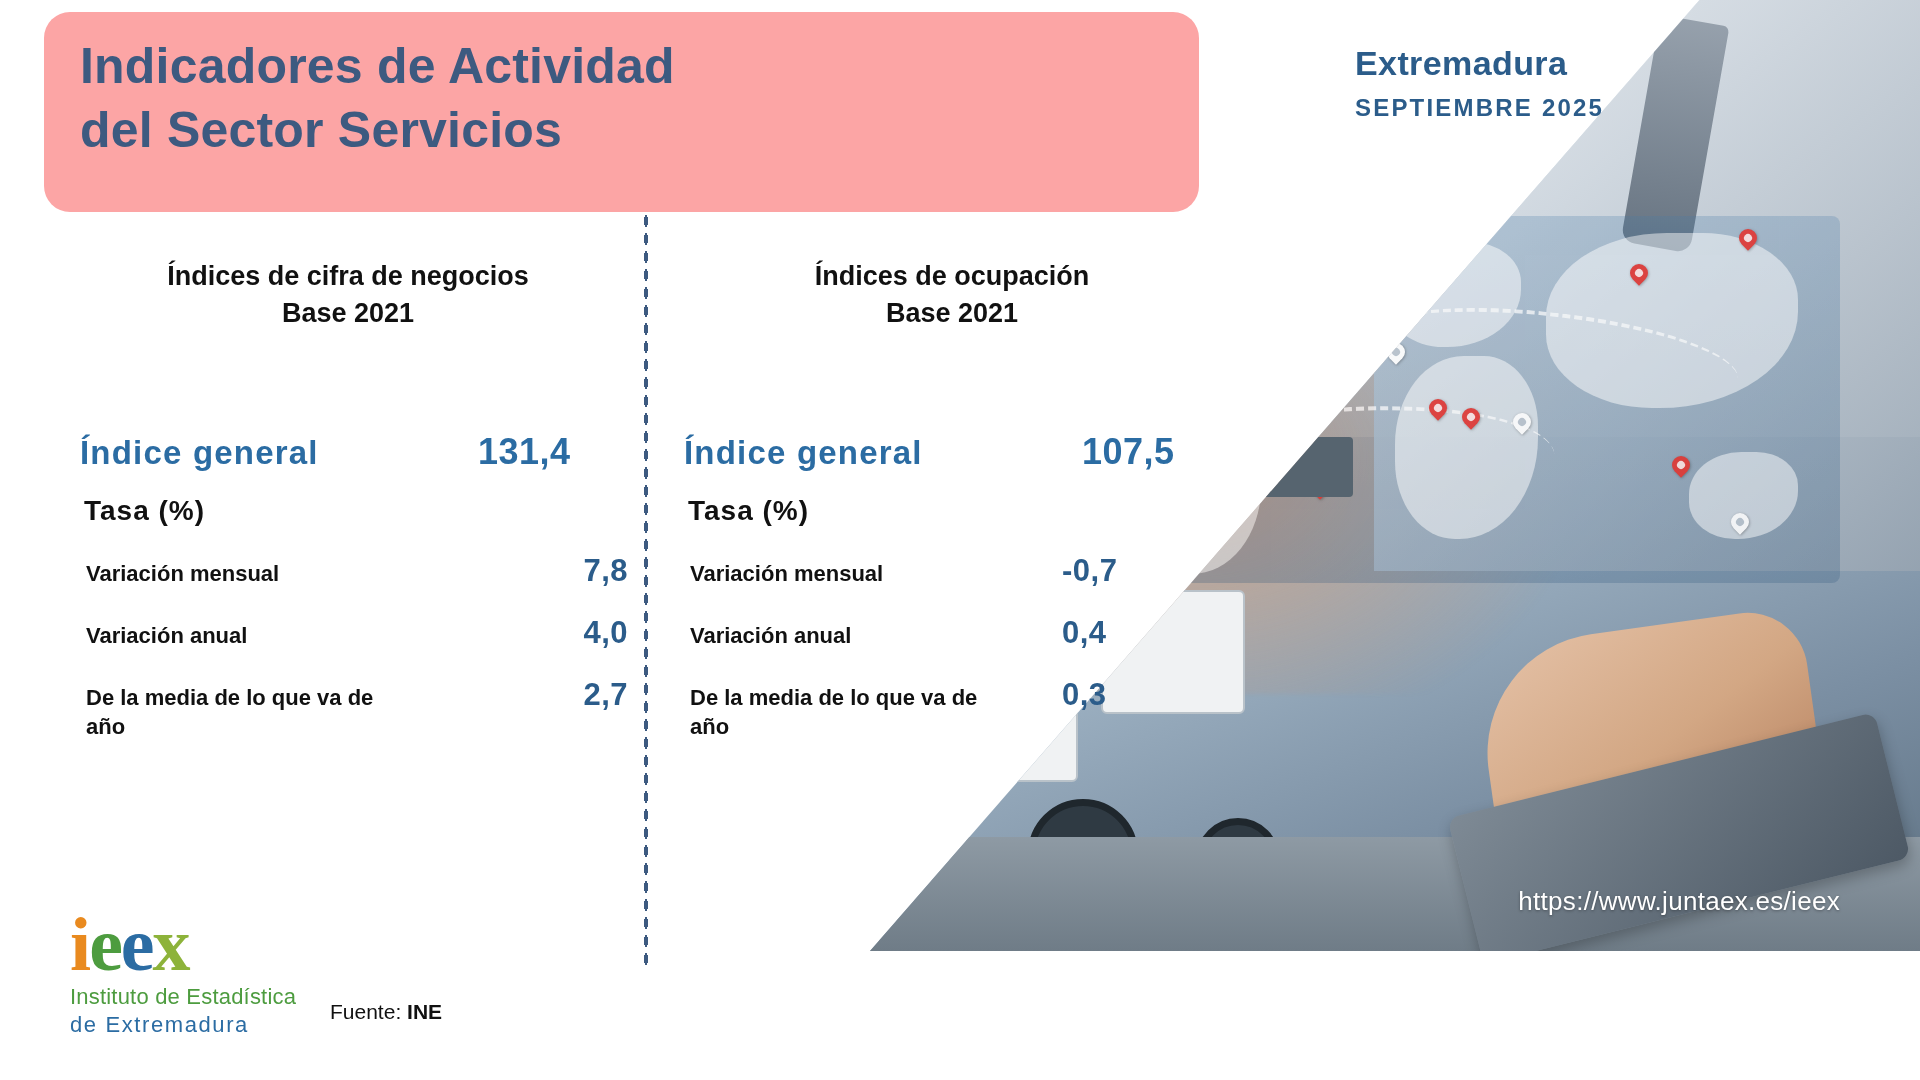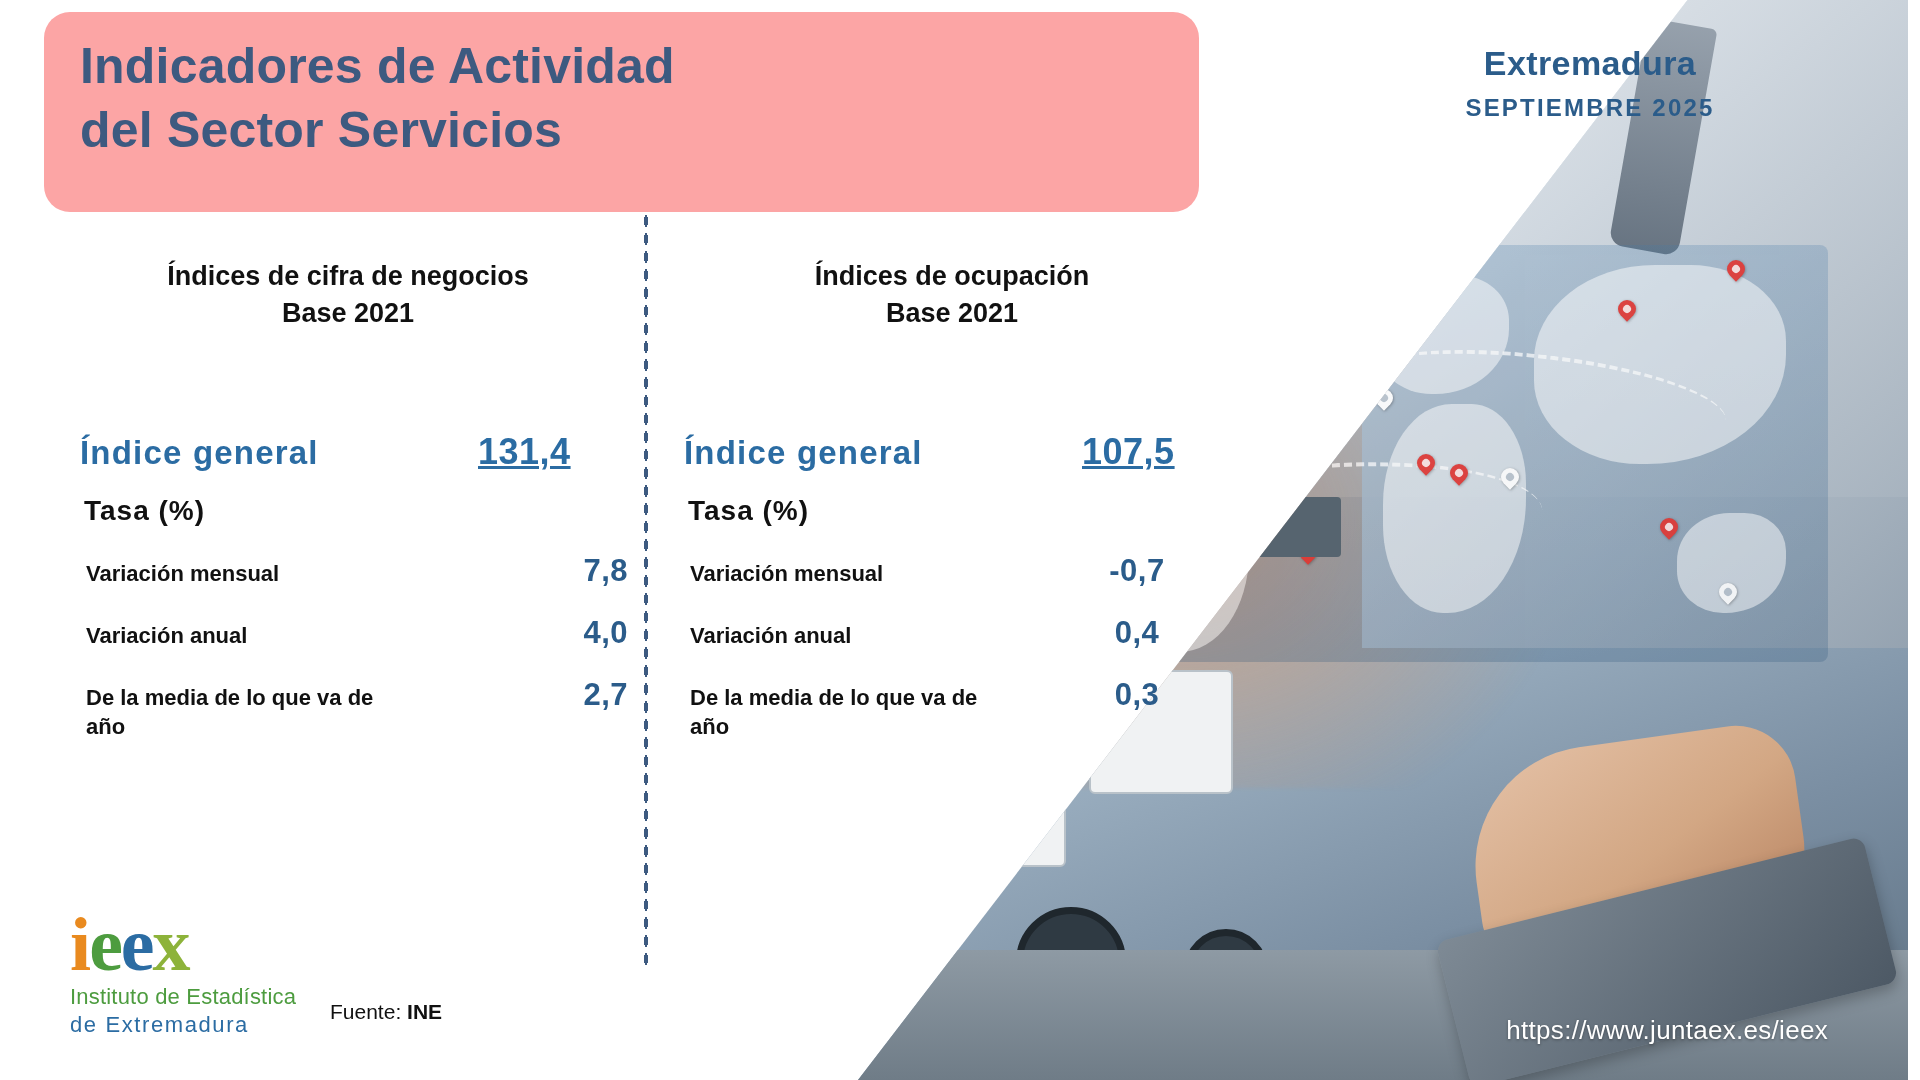--- a/index.html
+++ b/index.html
@@ -34,21 +34,21 @@
     line-height: 1.28;
     letter-spacing: 0.2px;
     white-space: nowrap;
   }
 
   
   #header-region {
     position: absolute;
     right: 95px;
     top: 44px;
-    text-align: center;
+    text-align: left;
     width: 470px;
   }
   #header-region .region {
     color: #2b5c8a;
     font-size: 34px;
     font-weight: bold;
     letter-spacing: 0.4px;
   }
   #header-region .period,
   #header-region .provisional {
@@ -56,24 +56,24 @@
     font-size: 24px;
     font-weight: bold;
     letter-spacing: 2.2px;
     line-height: 1.22;
   }
   #header-region .period { margin-top: 10px; }
 
   
   #photo-panel {
     position: absolute;
-    right: 12px;
+    right: 0;
     top: 0;
     width: 1050px;
-    height: 1080px;
+    height: 951px;
     overflow: hidden;
     -webkit-clip-path: polygon(100% 0, 100% 100%, 0 100%, 79% 0);
     clip-path: polygon(100% 0, 100% 100%, 0 100%, 79% 0);
     background: linear-gradient(160deg, #e8eef3 0%, #cfd9e2 28%, #9fb3c4 55%, #7b8fa3 78%, #5c6f80 100%);
   }
   
   #photo-panel .sky {
     position: absolute;
     left: 0; top: 0; right: 0; height: 46%;
     background: linear-gradient(180deg, #f2f5f8 0%, #dfe7ee 45%, #c3d0da 100%);
@@ -256,21 +256,20 @@
     font-size: 33px;
     font-weight: bold;
     letter-spacing: 1.2px;
     margin-left: 12px;
   }
   .value-general {
     color: #2b6ca3;
     font-size: 36px;
     font-weight: bold;
     letter-spacing: .5px;
-    text-decoration: underline;
   }
   .tasa-header {
     color: #111111;
     font-size: 28px;
     font-weight: bold;
     letter-spacing: 1px;
     margin-top: 22px;
     margin-left: 16px;
   }
   .row-rate {
@@ -286,21 +285,21 @@
   }
   .rate-value {
     color: #2b5c8a;
     font-size: 31px;
     font-weight: bold;
     letter-spacing: .5px;
     white-space: nowrap;
   }
   
   #block-negocios .value-col { width: 150px; text-align: right; }
-  #block-ocupacion .value-col { width: 150px; text-align: center; }
+  #block-ocupacion .value-col { width: 150px; text-align: left; }
   #block-negocios .row-general .value-col { text-align: left; padding-left: 18px; }
   #block-ocupacion .row-general .value-col { text-align: left; padding-left: 24px; }
   #block-ocupacion .rate-value { padding-right: 20px; }
 
   
   #logo {
     position: absolute;
     left: 70px;
     bottom: 42px;
     width: 260px;

